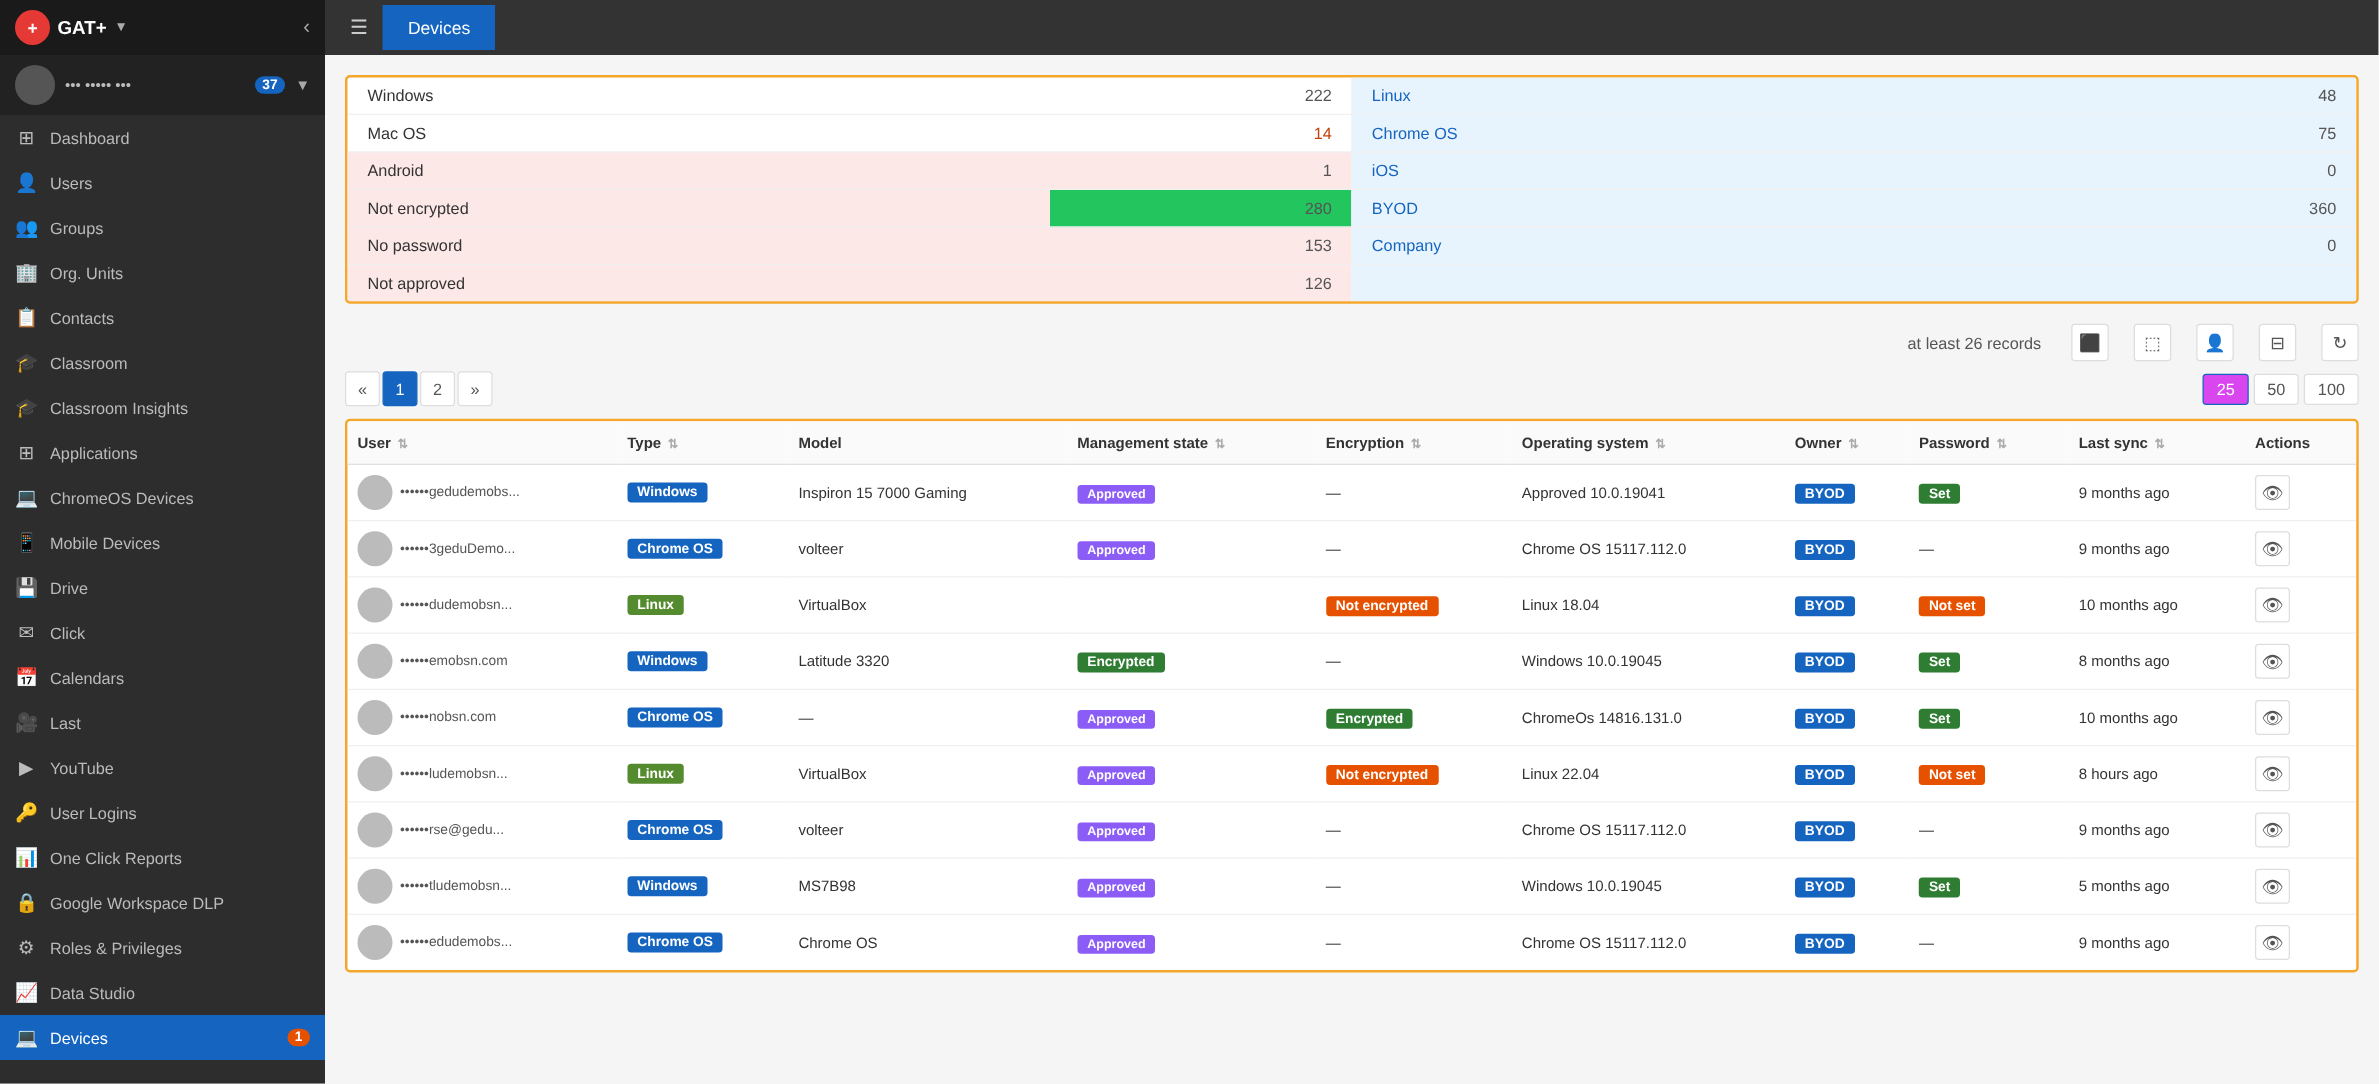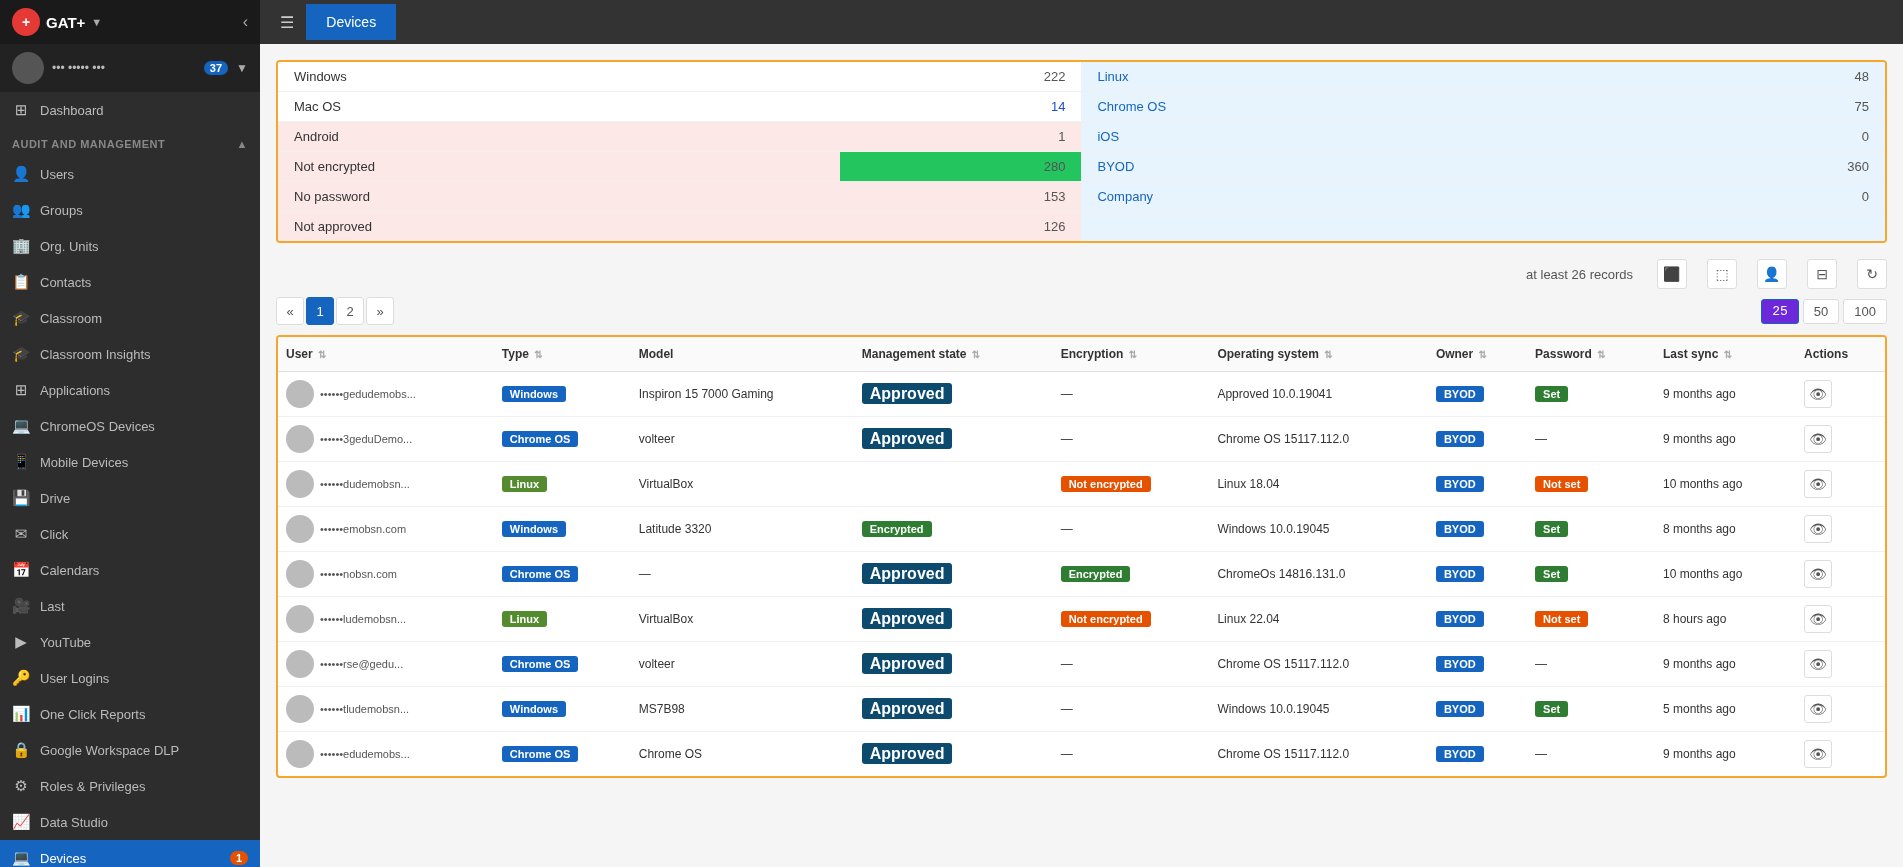--- a/index.html
+++ b/index.html
@@ -220,21 +220,21 @@
     }
     .page-size-btn {
       padding: 4px 10px;
       border: 1px solid #ddd;
       background: white;
       cursor: pointer;
       border-radius: 3px;
       font-size: 13px;
       color: #555;
     }
-    .page-size-btn.active { background: #6d28d9; color: white; border-color: #1565c0; font-family: Liberation Mono, monospace; }
+    .page-size-btn.active { background: #d946ef; color: white; border-color: #1565c0; }
 
     
     .data-table-wrap {
       border: 2px solid #f4a72a;
       border-radius: 4px;
       background: white;
       overflow: hidden;
     }
     .data-table {
       width: 100%;
@@ -284,21 +284,21 @@
       padding: 2px 8px;
       border-radius: 3px;
       font-size: 11px;
       font-weight: 600;
       color: white;
     }
     .tag-windows { background: #1565c0; }
     .tag-chromeos { background: #1565c0; }
     .tag-linux { background: #558b2f; }
 
-    .status-approved { background: #0c4a6e; color: white; padding: 2px 8px; border-radius: 3px; font-size: 16px; font-weight: 600; }
+    .status-approved { background: #8b5cf6; color: white; padding: 2px 8px; border-radius: 3px; font-size: 10px; font-weight: 600; }
     .status-encrypted { background: #2e7d32; color: white; padding: 2px 8px; border-radius: 3px; font-size: 11px; font-weight: 600; }
     .status-not-encrypted { background: #e65100; color: white; padding: 2px 8px; border-radius: 3px; font-size: 11px; font-weight: 600; }
     .status-byod { background: #1565c0; color: white; padding: 2px 8px; border-radius: 3px; font-size: 11px; font-weight: 600; }
     .status-set { background: #2e7d32; color: white; padding: 2px 8px; border-radius: 3px; font-size: 11px; font-weight: 600; }
     .status-not-set { background: #e65100; color: white; padding: 2px 8px; border-radius: 3px; font-size: 11px; font-weight: 600; }
 
     .action-btn {
       width: 28px; height: 28px;
       border: 1px solid #ddd;
       background: white;
@@ -327,24 +327,20 @@
     <span class="user-name">••• ••••• •••</span>
     <span class="badge">37</span>
     <span style="color:#aaa;font-size:12px;">▼</span>
   </div>
 
   <div class="nav-item">
     <span class="nav-icon">⊞</span>
     <span class="nav-label">Dashboard</span>
   </div>
 
-  <div class="section-header">
-    <span>AUDIT AND MANAGEMENT</span>
-    <span>▲</span>
-  </div>
 
   <div class="nav-item">
     <span class="nav-icon">👤</span>
     <span class="nav-label">Users</span>
   </div>
   <div class="nav-item">
     <span class="nav-icon">👥</span>
     <span class="nav-label">Groups</span>
   </div>
   <div class="nav-item">
@@ -435,21 +431,21 @@
       <table class="summary-table">
         <tbody>
           <tr>
             <td class="label-col">Windows</td>
             <td class="num-col">222</td>
             <td class="link-col right-section">Linux</td>
             <td class="num-col2 right-section">48</td>
           </tr>
           <tr>
             <td class="label-col">Mac OS</td>
-            <td class="num-col" style="color:#1d4ed8;">14</td>
+            <td class="num-col" style="color:#c2410c;">14</td>
             <td class="link-col right-section">Chrome OS</td>
             <td class="num-col2 right-section">75</td>
           </tr>
           <tr>
             <td class="label-col" style="background:#fce8e6;">Android</td>
             <td class="num-col" style="background:#fce8e6;">1</td>
             <td class="link-col right-section">iOS</td>
             <td class="num-col2 right-section">0</td>
           </tr>
           <tr>

